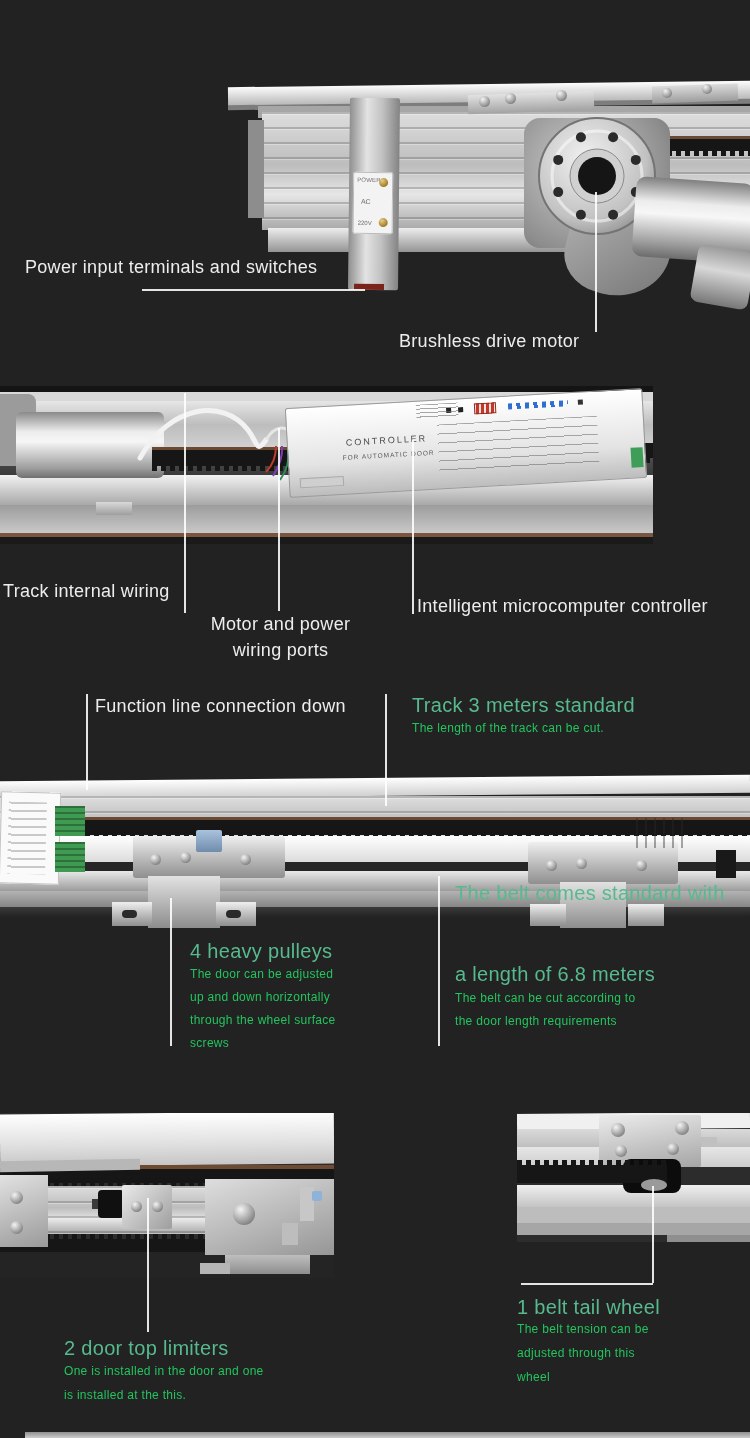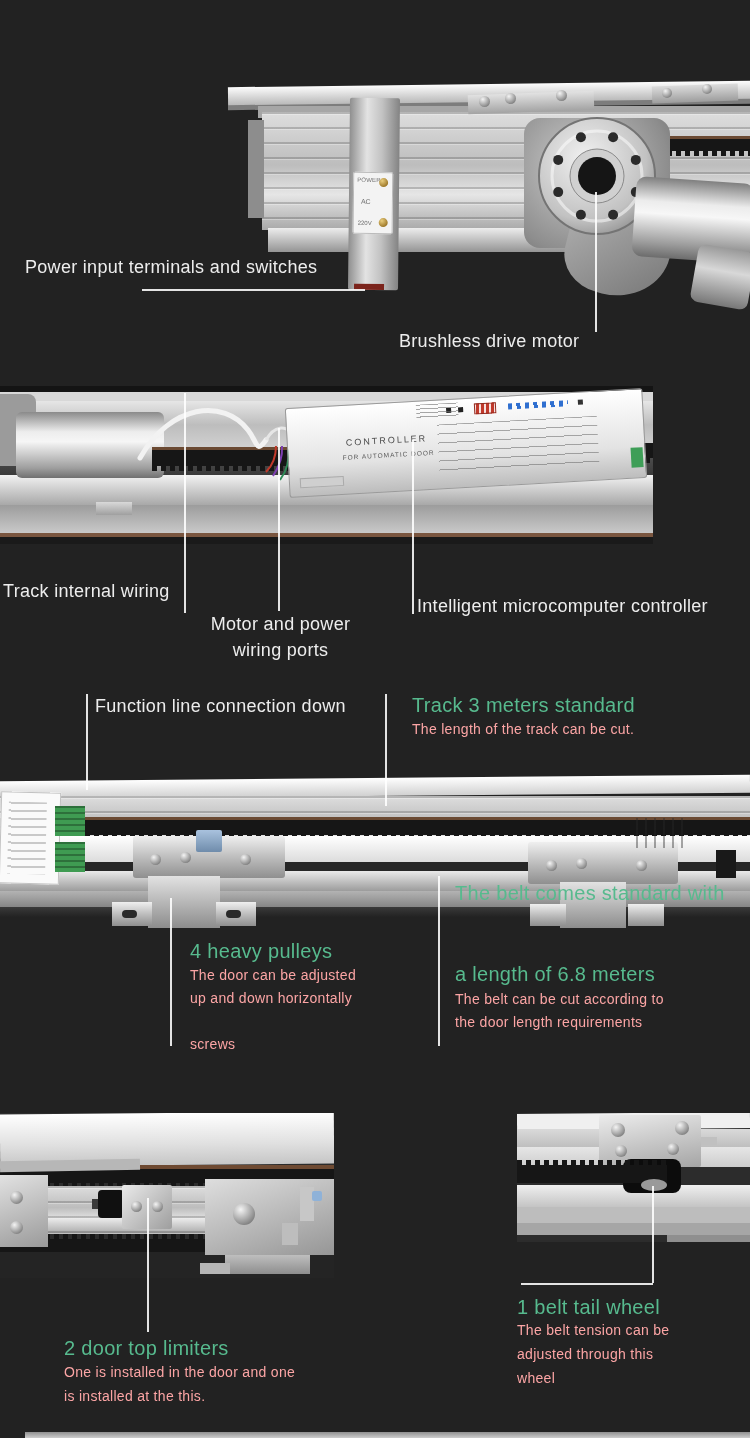--- a/index.html
+++ b/index.html
@@ -6,21 +6,21 @@
   html,body{margin:0;padding:0;background:#000;}
   #stage{
     position:relative; width:750px; height:1438px; margin:0 auto;
     background:var(--bg); overflow:hidden;
     font-family:"Liberation Sans", sans-serif; color:var(--txt);
   }
   .abs{position:absolute;}
   .cap{position:absolute; color:var(--txt); font-size:18px; letter-spacing:.3px;
        white-space:nowrap; font-weight:400; z-index:6;}
   .green{color:var(--accent); font-size:20px;}
-  .desc{font-size:14px; color:#fca5a5;text-align:center;}
+  .desc{font-size:12px; color:#22c55e;text-align:center;}
   .vline{position:absolute; width:2px; background:rgba(255,255,255,.88); z-index:5;}
   .hline{position:absolute; height:2px; background:rgba(255,255,255,.88); z-index:5;}
   .photo{position:absolute; overflow:hidden; z-index:1;}
   .bolt{position:absolute; border-radius:50%;
         background:radial-gradient(circle at 35% 30%, #f4f4f4, #9a9a9a 60%, #5c5c5c);}
   .belt{position:absolute; background:#161616;}
   .belt.tb::after{content:""; position:absolute; left:0; right:0; bottom:-5px; height:5px;
         background:repeating-linear-gradient(90deg, #161616 0 5px, transparent 5px 9px);}
   .belt.tt::before{content:""; position:absolute; left:0; right:0; top:-5px; height:5px;
         background:repeating-linear-gradient(90deg, #161616 0 5px, transparent 5px 9px);}
@@ -185,20 +185,21 @@
   <div class="cap" style="left:95px;top:696px;">Function line connection down</div>
   <div class="vline" style="left:86px;top:694px;height:96px;width:1.5px;"></div>
   <div class="cap green" style="left:412px;top:694px;">Track 3 meters standard</div>
   <div class="cap desc" style="left:412px;top:721px;">The length of the track can be cut.</div>
   <div class="vline" style="left:385px;top:694px;height:112px;width:1.5px;"></div>
   <div class="vline" style="left:170px;top:898px;height:148px;width:1.5px;"></div>
   <div class="vline" style="left:438px;top:876px;height:170px;width:1.5px;"></div>
   <div class="cap green" style="left:190px;top:940px;">4 heavy pulleys</div>
   <div class="cap desc" style="left:190px;top:967px;">The door can be adjusted</div>
   <div class="cap desc" style="left:190px;top:990px;">up and down horizontally</div>
+  <div class="cap desc" style="left:190px;top:1013px;">through the wheel surface</div>
   <div class="cap desc" style="left:190px;top:1036px;">screws</div>
   <div class="cap green" style="left:455px;top:882px;">The belt comes standard with</div>
   <div class="cap green" style="left:455px;top:963px;">a length of 6.8 meters</div>
   <div class="cap desc" style="left:455px;top:991px;">The belt can be cut according to</div>
   <div class="cap desc" style="left:455px;top:1014px;">the door length requirements</div>
 
   <div class="photo" style="left:0;top:1113px;width:334px;height:165px;background:#2c2c2c;">
     <div class="abs" style="left:0;top:0;width:334px;height:52px;transform:rotate(-0.5deg);background:linear-gradient(180deg,#ffffff,#e0e0e0 60%,#c6c6c6);"></div>
     <div class="abs" style="left:0;top:52px;width:334px;height:4px;background:#6e4a32;"></div>
     <div class="belt tb" style="left:0;top:56px;width:334px;height:14px;"></div>

